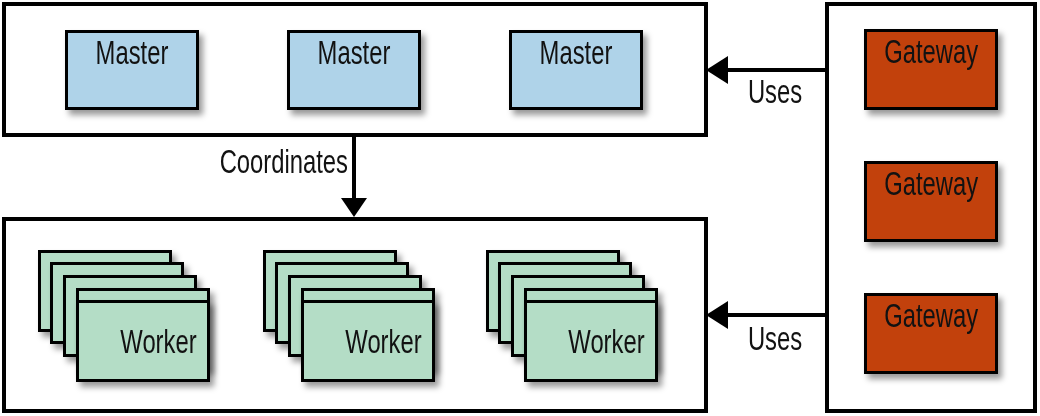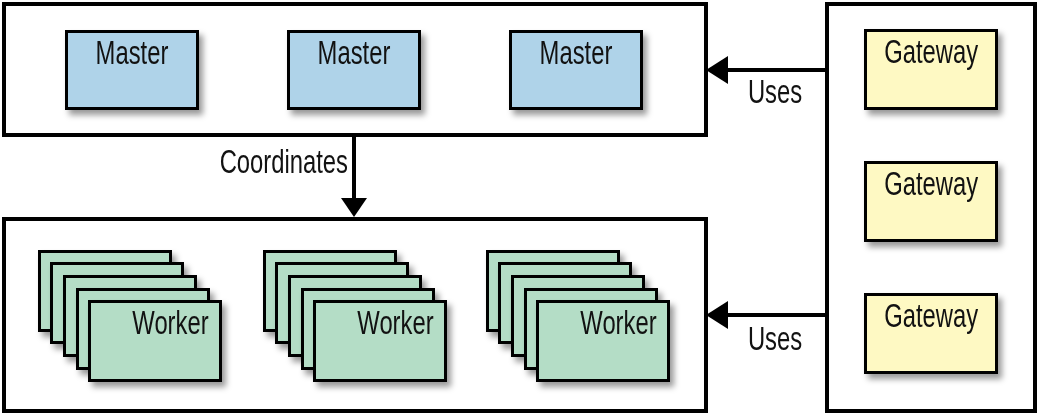--- a/index.html
+++ b/index.html
@@ -28,21 +28,21 @@
     display: flex; align-items: flex-start; justify-content: center;
     box-shadow: 4px 5px 6px rgba(0,0,0,0.40);
   }
   .node span, .front span {
     font-size: 34px;
     color: #121212;
     white-space: nowrap;
     transform: scaleX(0.70);
   }
   .master  { background: #afd3e9; }
-  .gateway { background: #fef9c3; height: 81px; }
+  .gateway { background: #c2410c; height: 81px; }
 
   .m1 { left: 65px;  top: 30px; }
   .m2 { left: 287px; top: 30px; }
   .m3 { left: 509px; top: 30px; }
 
   .g1 { left: 864px; top: 29px;  }
   .g2 { left: 864px; top: 161px; }
   .g3 { left: 864px; top: 293px; }
 
   .stack { position: absolute; width: 188px; height: 136px; }
@@ -53,21 +53,21 @@
     position: absolute;
     width: 134px; height: 82px;
     border: 3.5px solid #000;
     background: #b4ddc6;
     box-shadow: 4px 5px 6px rgba(0,0,0,0.40);
   }
   .l0 { left: 0;    top: 0;    }
   .l1 { left: 12px; top: 12px; }
   .l2 { left: 25px; top: 25px; }
   .l3 { left: 38px; top: 38px; }
-  .front { left: 50px; top: 50px; display: flex; justify-content: center; padding-left: 31px; }
+  .front { left: 38px; top: 50px; display: flex; align-items: center; justify-content: center; padding-left: 31px; }
 
   .line { position: absolute; background: #000; }
   .coord-stem { left: 352px; top: 137px; width: 4px; height: 62px; }
   .coord-head {
     position: absolute; left: 341px; top: 198px; width: 0; height: 0;
     border-left: 13px solid transparent; border-right: 13px solid transparent;
     border-top: 19px solid #000;
   }
   .uses-line-top { left: 724px; top: 68px;  width: 103px; height: 4px; }
   .uses-line-bot { left: 724px; top: 313px; width: 103px; height: 4px; }

